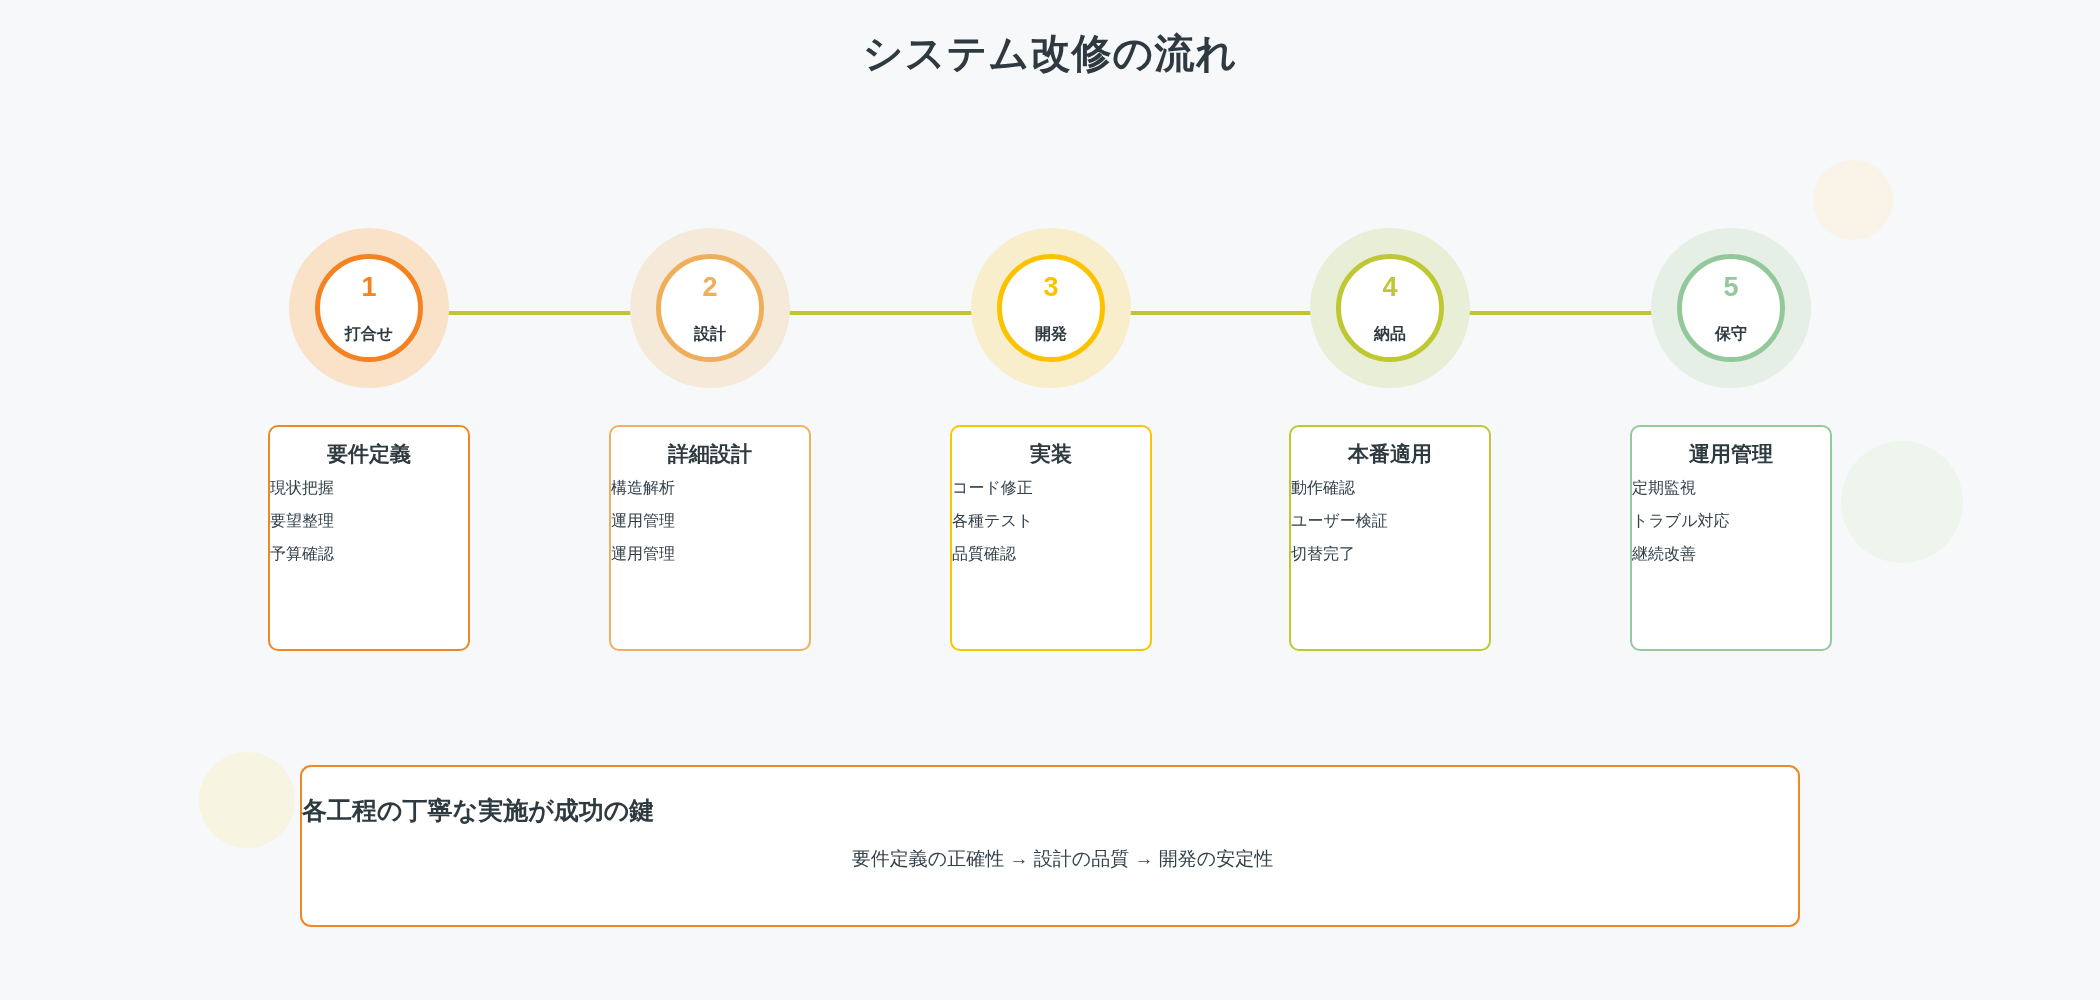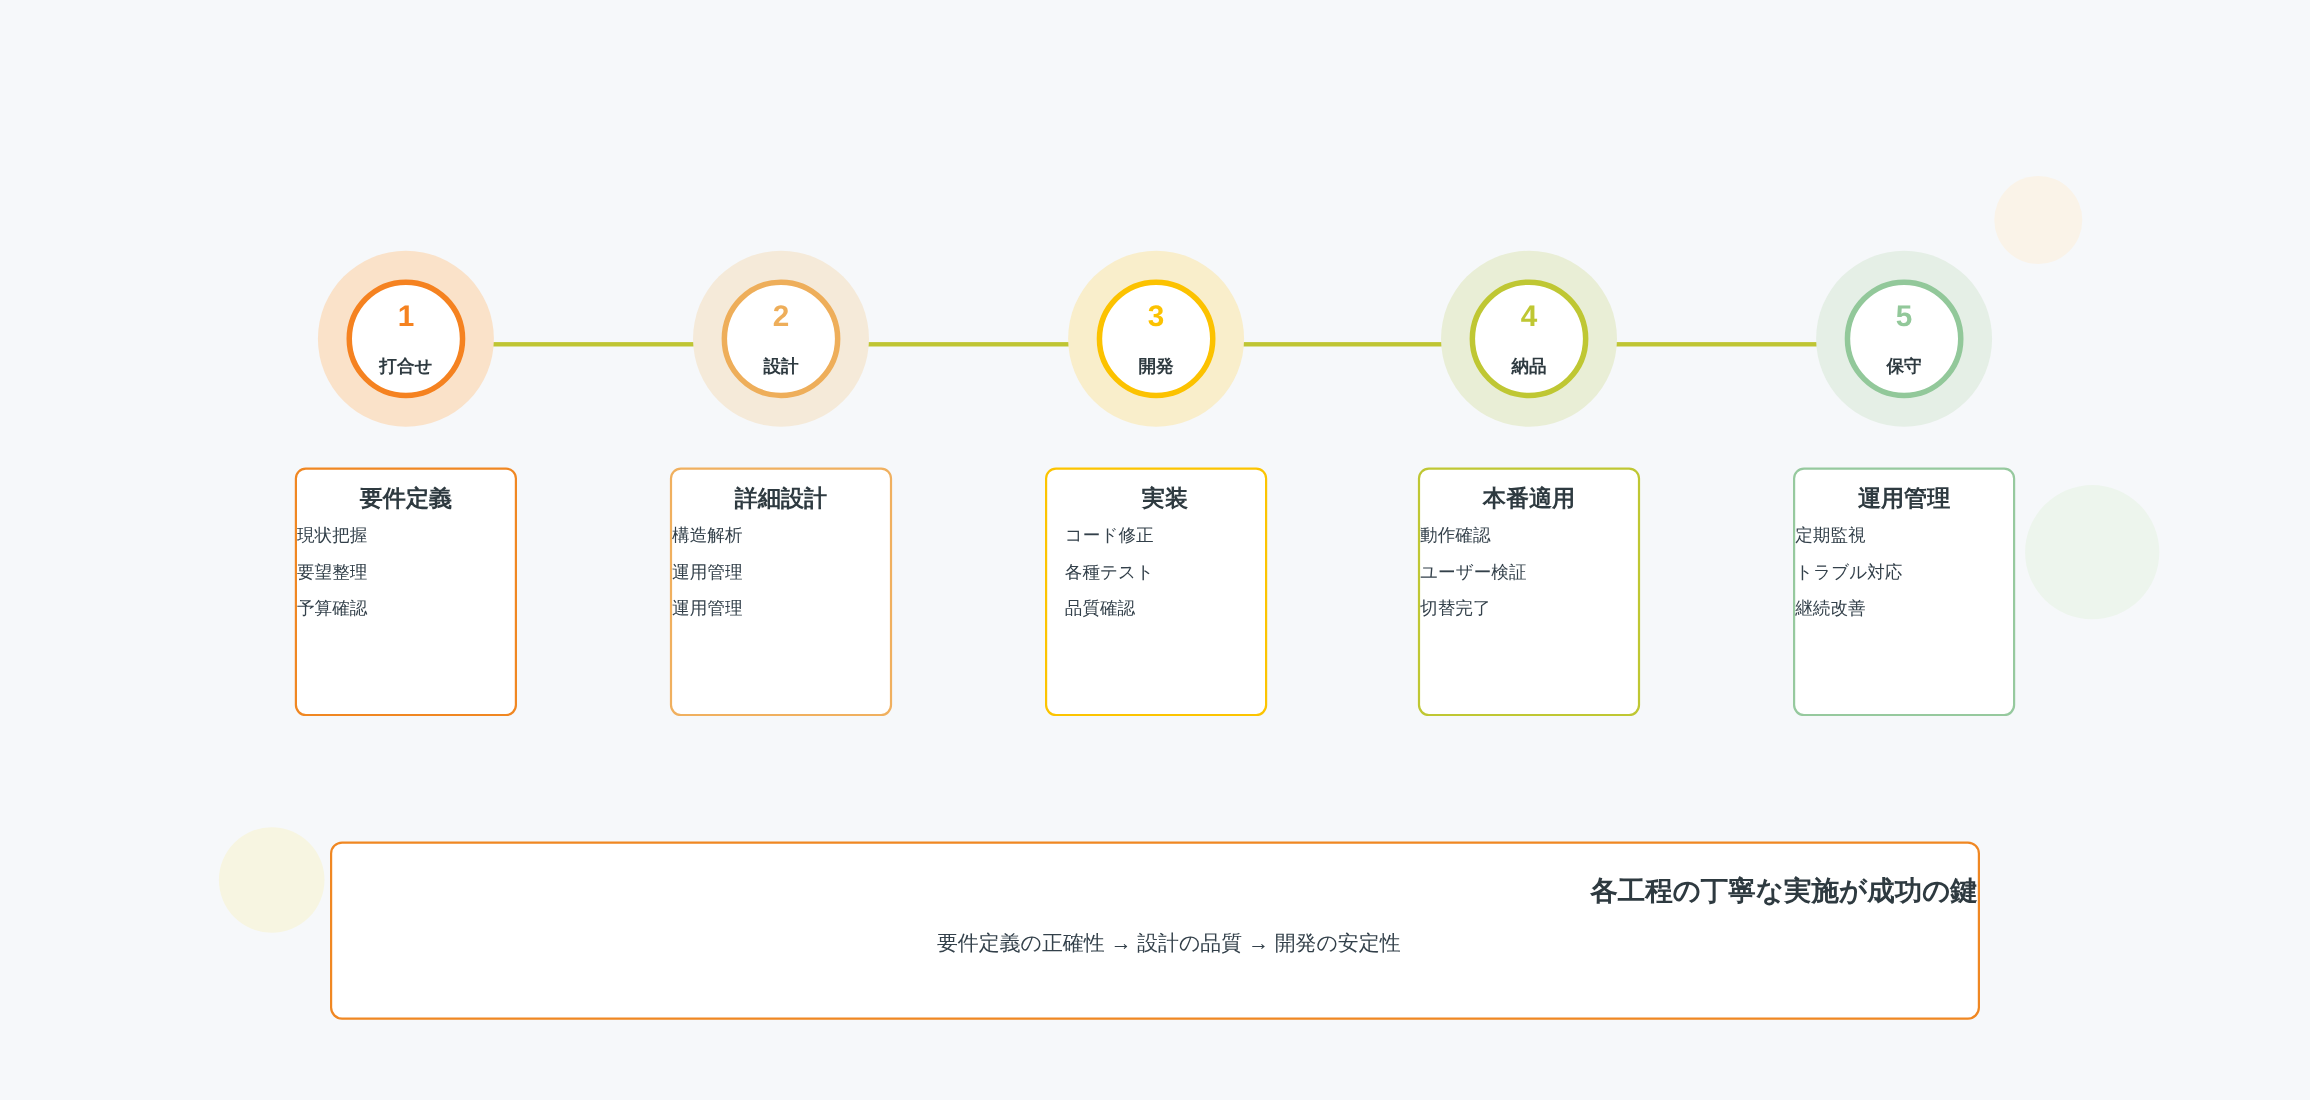--- a/index.html
+++ b/index.html
@@ -146,21 +146,21 @@
     top: 765px;
     width: 1500px;
     height: 162px;
     background: #ffffff;
     border: 2.5px solid #f08722;
     border-radius: 11px;
     box-sizing: border-box;
   }
   .banner-title {
     margin-top: 28px;
-    text-align: right;
+    text-align: left;
     font-size: 25px;
     font-weight: bold;
     color: #2e3a40;
     line-height: 1.2;
   }
   .banner-sub {
     margin-top: 23px;
     text-align: center;
     font-size: 19px;
     color: #33404a;
@@ -170,20 +170,21 @@
 </style>
 </head>
 <body style="background: rgb(246, 248, 250);">
 
 <div class="stage">
 
   <div class="blob blob-top-right"></div>
   <div class="blob blob-mid-right"></div>
   <div class="blob blob-bottom-left"></div>
 
+  <div class="page-title" style="color: rgb(46, 58, 64);">システム改修の流れ</div>
 
   <div class="steps">
     <div class="connector" style="left: 425px; width: 229px; background: rgb(191, 197, 51);"></div>
     <div class="connector" style="left: 766px; width: 229px; background: rgb(191, 197, 51);"></div>
     <div class="connector" style="left: 1107px; width: 227px; background: rgb(191, 197, 51);"></div>
     <div class="connector" style="left: 1446px; width: 229px; background: rgb(191, 197, 51);"></div>
 
     <div class="step-node" style="left: 289px; background: rgb(250, 226, 201);">
       <div class="step-inner" style="border-color: rgb(245, 130, 32);">
         <div class="step-num" style="color: rgb(245, 130, 32);">1</div>
@@ -222,21 +223,21 @@
       <div class="card-item">現状把握</div>
       <div class="card-item">要望整理</div>
       <div class="card-item">予算確認</div>
     </div>
     <div class="card" style="left: 609px; border-color: rgb(240, 176, 95);">
       <div class="card-title">詳細設計</div>
       <div class="card-item">構造解析</div>
       <div class="card-item">運用管理</div>
       <div class="card-item">運用管理</div>
     </div>
-    <div class="card" style="left: 950px; border-color: rgb(252, 196, 0); padding-left: 16px;">
+    <div class="card" style="left: 950px; border-color: rgb(252, 196, 0);">
       <div class="card-title">実装</div>
       <div class="card-item">コード修正</div>
       <div class="card-item">各種テスト</div>
       <div class="card-item">品質確認</div>
     </div>
     <div class="card" style="left: 1630px; border-color: rgb(150, 201, 158);">
       <div class="card-title">運用管理</div>
       <div class="card-item">定期監視</div>
       <div class="card-item">トラブル対応</div>
       <div class="card-item">継続改善</div>

